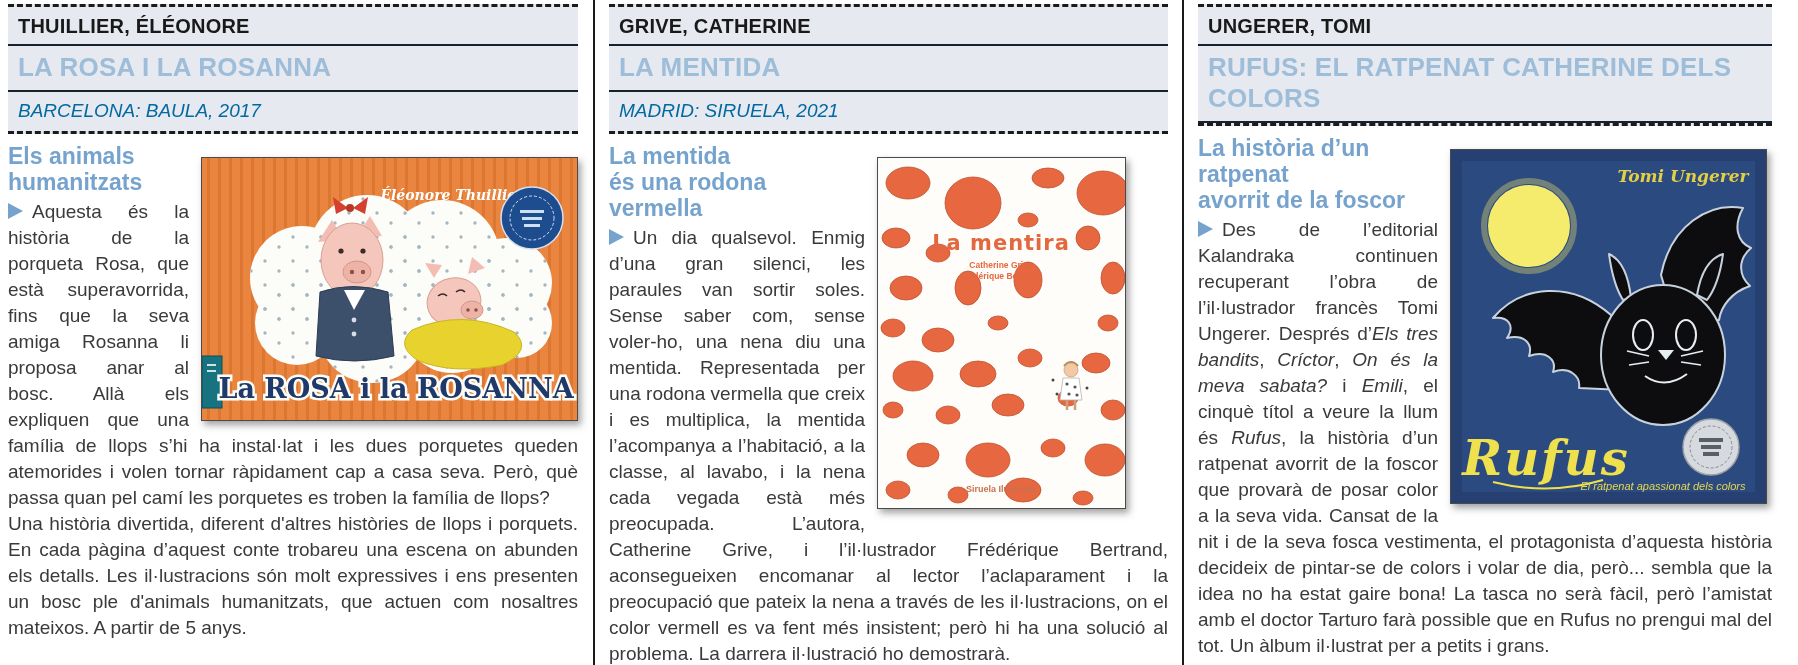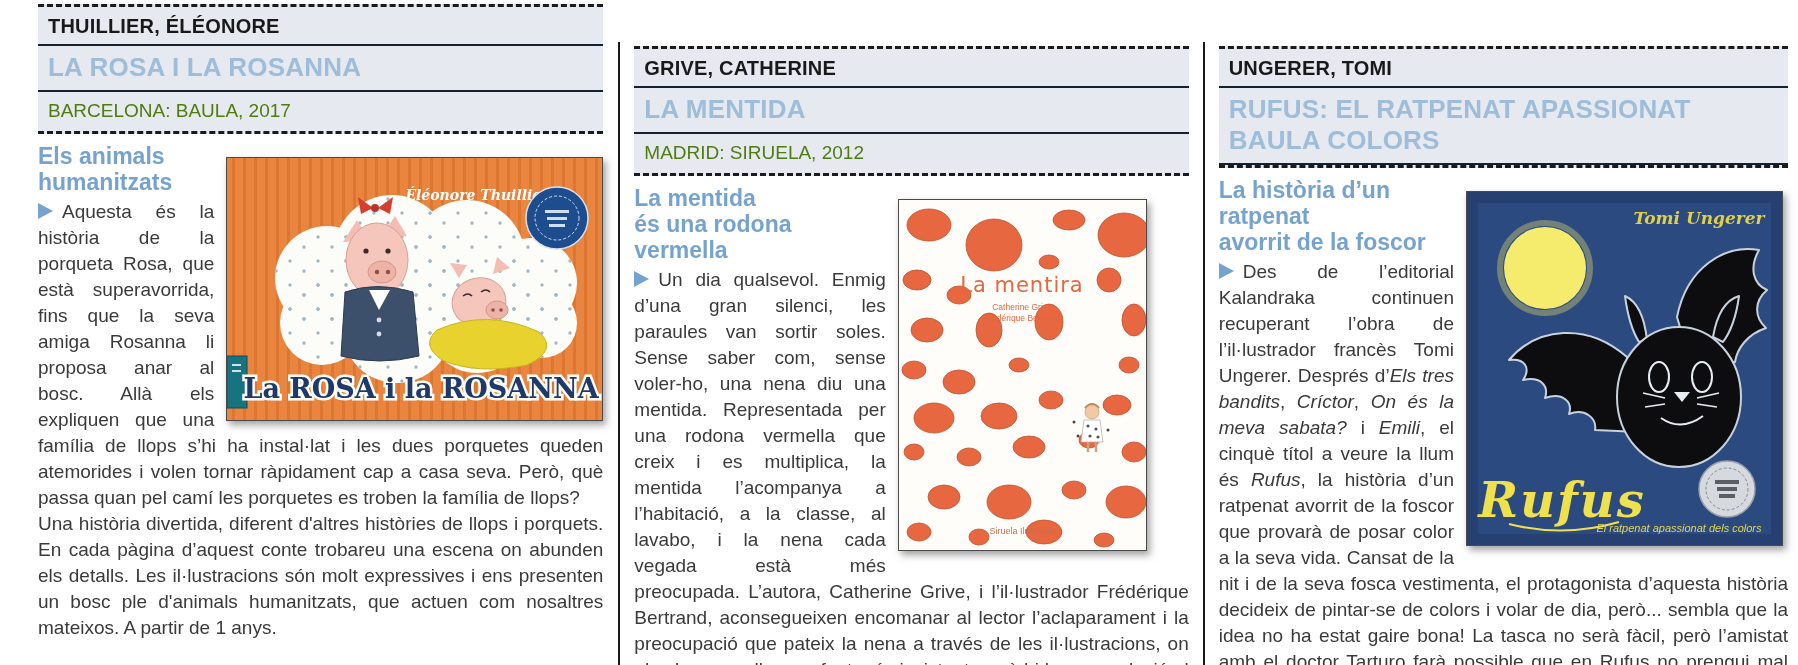--- a/index.html
+++ b/index.html
@@ -1,47 +1,47 @@
 <!DOCTYPE html>
 <html lang="ca"><head>
 <meta charset="utf-8">
 <style>
   html,body{margin:0;padding:0;}
   body{
     width:1798px;height:665px;overflow:hidden;background:#ffffff;
     font-family:"Liberation Sans","DejaVu Sans",sans-serif;
     color:#3a3a3c;
   }
-  .page{display:flex;align-items:stretch;height:665px;padding-left:30px;}
+  .page{display:flex;align-items:stretch;height:665px;}
   .col{box-sizing:border-box;padding:4px 14px 0 14px;}
-  .col+.col{border-left:2px solid #191919;margin-top:42px;}
+  .col+.col{border-left:2px solid #191919;}
   .col1{width:593px;padding-left:8px;padding-right:15px;}
   .col2{width:589px;}
   .col3{width:600px;padding-right:10px;}
 
   .hdr{border-top:3px dashed #1b1b1b;border-bottom:3px dashed #1b1b1b;background:#e6e9f0;}
   .row-author{font-size:20px;font-weight:bold;color:#191919;letter-spacing:.2px;
     padding:8px 10px 6px;border-bottom:2px solid #16212e;}
   .row-title{font-size:26px;font-weight:bold;color:#9dbdd9;letter-spacing:.2px;
     padding:6px 10px 7px;border-bottom:2px solid #16212e;}
-  .row-pub{font-size:19px;color:#4d7c0f;padding:8px 10px 9px;}
+  .row-pub{font-size:19px;color:#0369a1;padding:8px 10px 9px;font-style:italic;}
 
   .bdy{margin-top:9px;}
   .lead{font-size:23px;line-height:1.13;font-weight:bold;color:#76a3cd;
     margin:0 0 4px 0;white-space:pre-line;}
   .bp{font-size:19px;line-height:26px;margin:0;text-align:justify;color:#3a3a3c;}
   .it{font-style:italic;}
   .marker{display:inline-block;width:0;height:0;border-left:15px solid #76a3cd;
     border-top:8px solid transparent;border-bottom:8px solid transparent;
     margin-right:9px;vertical-align:-1px;}
 
   .cover{float:right;box-shadow:3px 4px 7px rgba(70,70,70,.5);border:1px solid #4a4a4a;background:#fff;}
   .cover svg{display:block;}
   .cover1{width:375px;height:262px;margin:14px 0 10px 12px;}
-  .cover2{width:247px;height:350px;margin:14px 42px 10px 12px;}
+  .cover2{width:247px;height:350px;margin:14px 42px 10px 12px;font-weight:bold;}
   .cover3{width:315px;height:353px;margin:14px 5px 10px 12px;}
 </style>
 </head>
 <body>
 
 <div class="page">
 
   <section class="col col1">
     <header class="hdr">
       <div class="row-author">THUILLIER, ÉLÉONORE</div>
@@ -118,29 +118,29 @@
           </g>
           <rect x="0" y="198" width="20" height="52" fill="#177380" stroke="#0d4e58"></rect>
           <rect x="5" y="206" width="9" height="2" fill="#cfe3e5"></rect>
             <rect x="5" y="212" width="9" height="2" fill="#cfe3e5"></rect>
           <text x="194" y="240" text-anchor="middle" font-size="27" font-weight="bold" fill="#20396b" stroke="#fcfcf6" stroke-width="5" paint-order="stroke" font-family="DejaVu Serif, serif">La ROSA i la ROSANNA</text>
         </svg>
       </div>
       <h2 class="lead">Els animals
 humanitzats</h2>
       <p class="bp"><span class="marker"></span><span><span>Aquesta és la història de la porqueta Rosa, que està superavorrida, fins que la seva amiga Rosanna li proposa anar al bosc. Allà els expliquen que una família de llops s’hi ha instal·lat i les dues porquetes queden atemorides i volen tornar ràpidament cap a casa seva. Però, què passa quan pel camí les porquetes es troben la família de llops?</span></span></p>
-      <p class="bp"><span><span>Una història divertida, diferent d'altres històries de llops i porquets. En cada pàgina d’aquest conte trobareu una escena on abunden els detalls. Les il·lustracions són molt expressives i ens presenten un bosc ple d'animals humanitzats, que actuen com nosaltres mateixos. A partir de 1 anys.</span></span></p>
+      <p class="bp"><span><span>Una història divertida, diferent d'altres històries de llops i porquets. En cada pàgina d’aquest conte trobareu una escena on abunden els detalls. Les il·lustracions són molt expressives i ens presenten un bosc ple d'animals humanitzats, que actuen com nosaltres mateixos. A partir de 5 anys.</span></span></p>
     </div>
   </section>
 
   <section class="col col2">
     <header class="hdr">
       <div class="row-author">GRIVE, CATHERINE</div>
       <div class="row-title">LA MENTIDA</div>
-      <div class="row-pub">MADRID: SIRUELA, 2012</div>
+      <div class="row-pub">MADRID: SIRUELA, 2021</div>
     </header>
     <div class="bdy">
       <div class="cover cover2">
         <svg viewBox="0 0 247 350" width="247" height="350">
           <rect width="247" height="350" fill="#fefdfa"></rect>
           <g fill="#e76740" stroke="#bd5330" stroke-width="0.8">
             <ellipse cx="30" cy="25" rx="22" ry="16"></ellipse>
               <ellipse cx="95" cy="45" rx="28" ry="26"></ellipse>
             <ellipse cx="170" cy="20" rx="16" ry="10"></ellipse>
               <ellipse cx="225" cy="35" rx="26" ry="22"></ellipse>
@@ -196,21 +196,21 @@
       </div>
       <h2 class="lead">La mentida
 és una rodona vermella</h2>
       <p class="bp"><span class="marker"></span><span><span>Un dia qualsevol. Enmig d’una gran silenci, les paraules van sortir soles. Sense saber com, sense voler-ho, una nena diu una mentida. Representada per una rodona vermella que creix i es multiplica, la mentida l’acompanya a l’habitació, a la classe, al lavabo, i la nena cada vegada està més preocupada. L’autora, Catherine Grive, i l’il·lustrador Frédérique Bertrand, aconsegueixen encomanar al lector l’aclaparament i la preocupació que pateix la nena a través de les il·lustracions, on el color vermell es va fent més insistent; però hi ha una solució al problema. La darrera il·lustració ho demostrarà.</span></span></p>
     </div>
   </section>
 
   <section class="col col3">
     <header class="hdr">
       <div class="row-author">UNGERER, TOMI</div>
-      <div class="row-title">RUFUS: EL RATPENAT APASSIONAT BAULA COLORS</div>
+      <div class="row-title">RUFUS: EL RATPENAT CATHERINE DELS COLORS</div>
     </header>
     <div class="bdy">
       <div class="cover cover3">
         <svg viewBox="0 0 315 353" width="315" height="353">
           <rect width="315" height="353" fill="#2b4a80"></rect>
           <rect x="0" y="0" width="315" height="353" fill="none" stroke="#16284a" stroke-width="22" opacity="0.28"></rect>
           <circle cx="78" cy="76" r="45" fill="none" stroke="#f5ec6e" stroke-width="6" opacity="0.35"></circle>
           <circle cx="78" cy="76" r="41" fill="#f5ec6e"></circle>
           <text x="232" y="32" text-anchor="middle" font-size="17" font-style="italic" font-weight="bold" fill="#e3cf45" font-family="DejaVu Serif, serif">Tomi Ungerer</text>
           <g stroke-linejoin="round">

